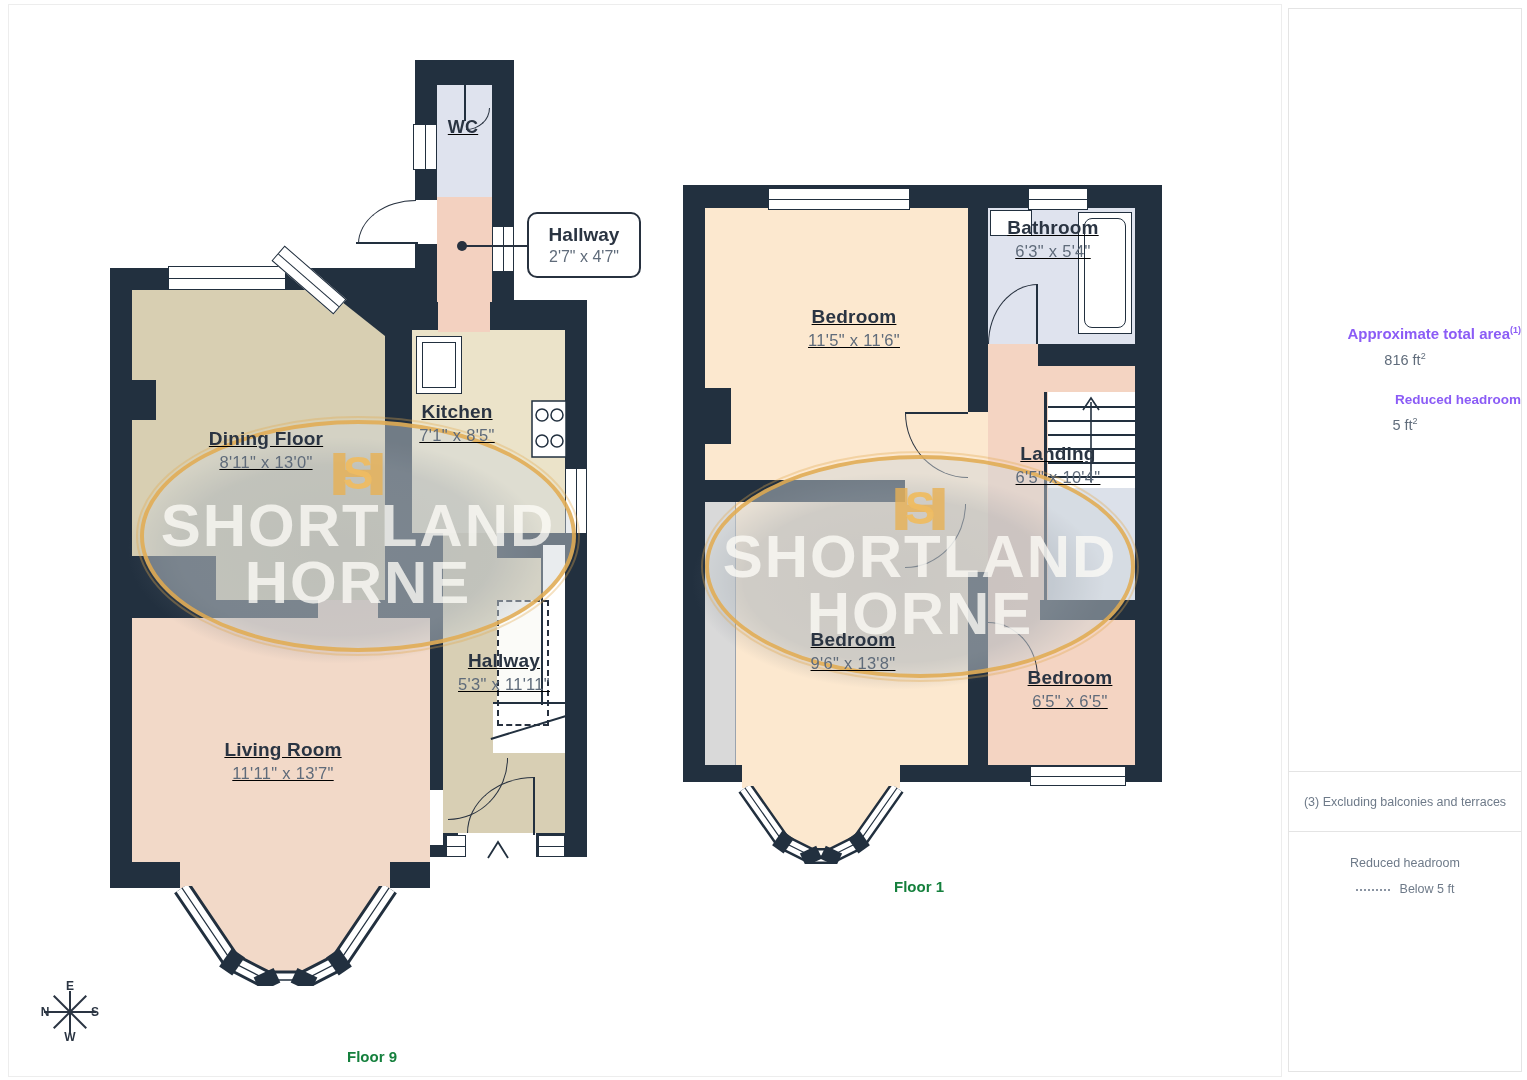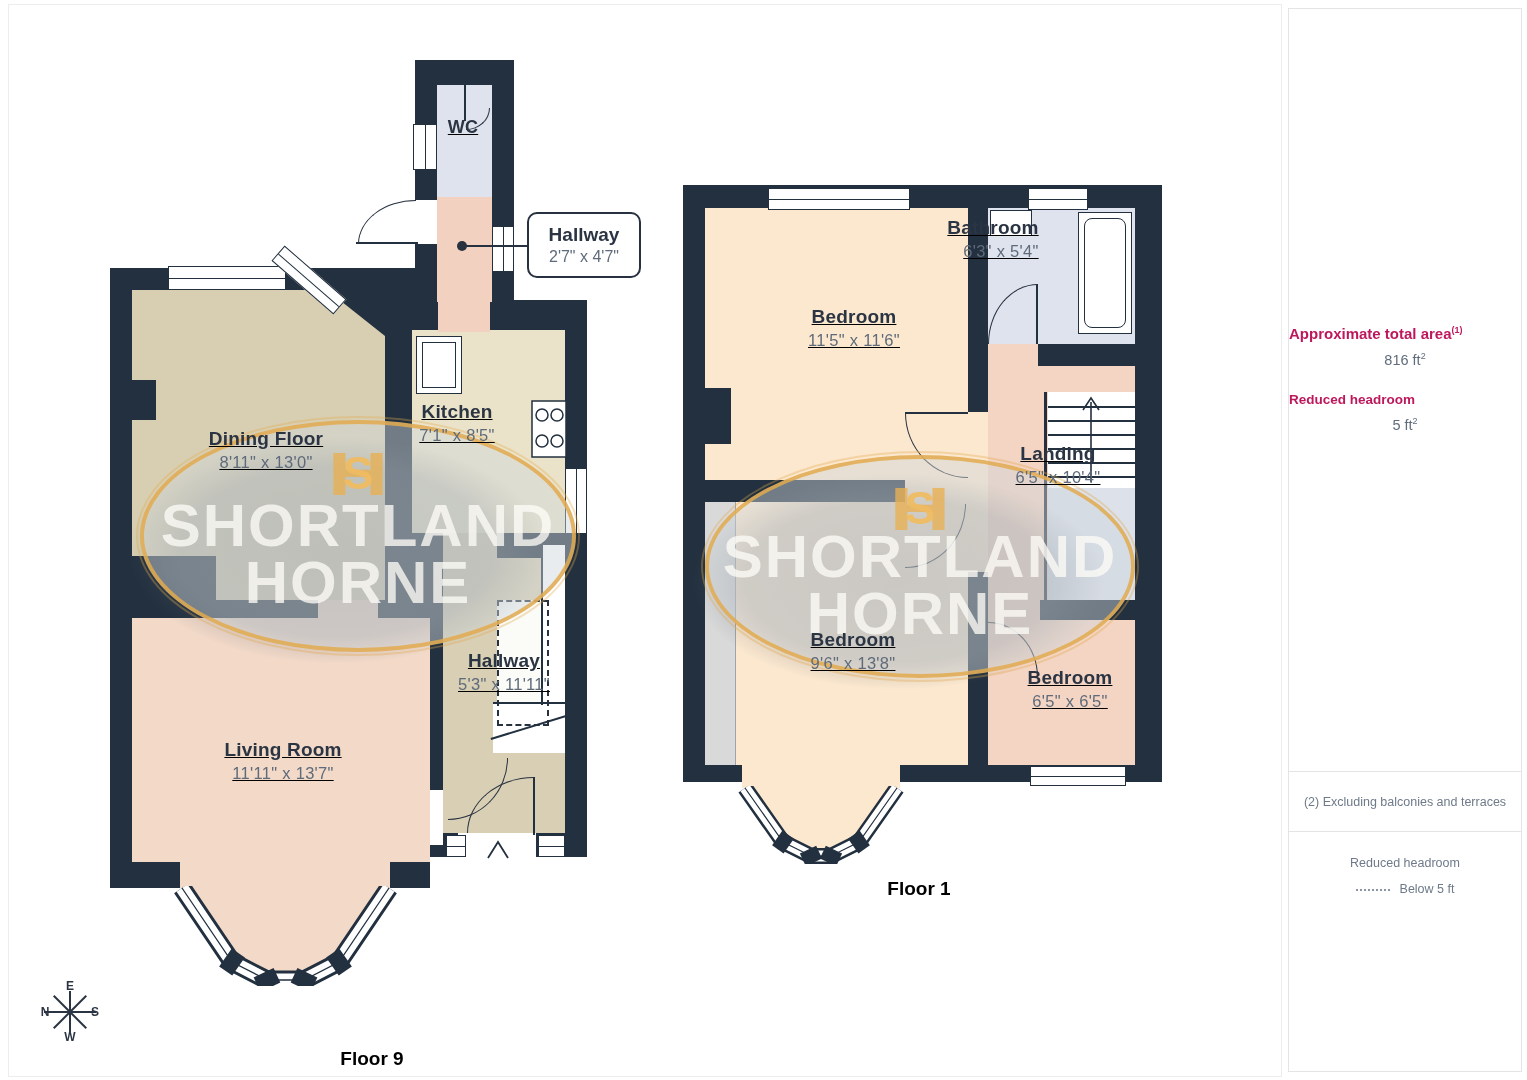--- a/index.html
+++ b/index.html
@@ -19,21 +19,21 @@
   .arc.tr{border-top-width:1.5px;border-right-width:1.5px;border-top-right-radius:100% 100%;}
   .arc.bl{border-bottom-width:1.5px;border-left-width:1.5px;border-bottom-left-radius:100% 100%;}
   .arc.br{border-bottom-width:1.5px;border-right-width:1.5px;border-bottom-right-radius:100% 100%;}
   .fixture{position:absolute;background:#fff;border:1.5px solid #22303f;box-sizing:border-box;z-index:30;}
   .fixture .inner{position:absolute;inset:5px;border:1px solid #22303f;}
   .dashedbox{position:absolute;border:2px dashed #27313f;background:rgba(255,255,255,.9);z-index:31;box-sizing:border-box;}
   .stairs{position:absolute;background:#fff;z-index:28;}
   .lbl{position:absolute;transform:translateX(-50%);text-align:center;white-space:nowrap;z-index:50;text-decoration:underline;}
   .lbl .nm{font-weight:700;font-size:19px;color:#2a3442;letter-spacing:.2px;}
   .lbl .dm{font-size:16.5px;color:#5f6b7a;margin-top:3px;letter-spacing:.3px;}
-  .floor-lbl{position:absolute;transform:translateX(-50%);font-weight:700;font-size:19px;color:#000000;z-index:50;}
+  .floor-lbl{position:absolute;transform:translateX(-50%);font-weight:700;font-size:15px;color:#15803d;z-index:50;}
   
   .callout{position:absolute;background:#fff;border:2px solid #27313f;border-radius:10px;z-index:60;
            display:flex;flex-direction:column;align-items:center;justify-content:center;}
   .callout .nm{font-weight:700;font-size:19px;color:#2a3442;}
   .callout .dm{font-size:16px;color:#5f6b7a;margin-top:2px;}
   .leader{position:absolute;background:#27313f;z-index:59;}
   .leader-dot{position:absolute;width:10px;height:10px;border-radius:50%;background:#27313f;z-index:59;}
   
   .wm{position:absolute;z-index:40;}
   .wm-shadow{position:absolute;left:-9%;top:-9%;width:120%;height:122%;border-radius:50%;
@@ -52,21 +52,21 @@
      font-size:46px;font-weight:800;color:rgba(238,188,98,.95);}
   
   .c-line{position:absolute;background:#2a3442;z-index:45;}
   .c-letter{position:absolute;transform:translate(-50%,-50%);font-size:12px;font-weight:700;color:#2a3442;z-index:45;}
   
   .main-border{position:absolute;border:1px solid #ededed;z-index:1;}
   .sidebar{position:absolute;left:1288px;top:8px;width:234px;height:1064px;background:#fff;
      border:1px solid #e4e4e4;box-sizing:border-box;z-index:70;}
   .sb-section{position:absolute;left:0;right:0;box-sizing:border-box;}
   .sb-divide{border-top:1px solid #e4e4e4;}
-  .sb-head{font-size:15px;font-weight:700;color:#be185d;text-align:left;}
+  .sb-head{font-size:15px;font-weight:700;color:#8b5cf6;text-align:right;}
   .sb-val{font-size:14.5px;color:#606c7b;text-align:center;margin-top:9px;}
   .sb-note{font-size:12.5px;color:#6e7a89;text-align:center;}
   .sb-para{font-size:12.5px;color:#6e7a89;text-align:center;line-height:1.6;}
   sup{font-size:9px;}
   .dotline{display:inline-block;width:34px;border-top:2px dotted #8a94a2;vertical-align:middle;margin-right:10px;}
   .brand{font-size:15px;color:#4d5866;text-align:center;letter-spacing:.5px;}
   .brand b{font-weight:800;}
 </style>
 </head>
 <body>
@@ -242,21 +242,21 @@
         <rect x="-7" y="-9" width="14" height="18" transform="translate(76,70) rotate(65)"></rect>
         <rect x="-7" y="-9" width="14" height="18" transform="translate(96,70) rotate(115)"></rect>
         <rect x="-7" y="-9" width="14" height="18" transform="translate(124,56) rotate(145)"></rect>
       </g>
     </svg>
 
     <div class="lbl" style="left:854px;top:306px;">
       <div class="nm">Bedroom</div>
       <div class="dm">11'5" x 11'6"</div>
     </div>
-    <div class="lbl" style="left:993px;top:217px;text-align:right;">
+    <div class="lbl" style="left:1053px;top:217px;">
       <div class="nm">Bathroom</div>
       <div class="dm">6'3" x 5'4"</div>
     </div>
     <div class="lbl" style="left:1058px;top:443px;">
       <div class="nm">Landing</div>
       <div class="dm">6'5" x 10'4"</div>
     </div>
     <div class="lbl" style="left:853px;top:629px;">
       <div class="nm">Bedroom</div>
       <div class="dm">9'6" x 13'8"</div>
@@ -308,21 +308,21 @@
   <div class="sidebar">
     <div class="sb-section" style="top:0;height:762px;">
       <div style="padding-top:316px;">
         <div class="sb-head"><span>Approximate total area</span><sup>(1)</sup></div>
         <div class="sb-val"><span>816 ft</span><sup>2</sup></div>
         <div class="sb-head" style="margin-top:24px;font-size:13.5px;">Reduced headroom</div>
         <div class="sb-val"><span>5 ft</span><sup>2</sup></div>
       </div>
     </div>
     <div class="sb-section sb-divide" style="top:762px;height:60px;display:flex;align-items:center;justify-content:center;">
-      <div class="sb-note">(2) Excluding balconies and terraces</div>
+      <div class="sb-note">(3) Excluding balconies and terraces</div>
     </div>
     <div class="sb-section sb-divide" style="top:822px;height:86px;">
       <div class="sb-note" style="margin-top:24px;">Reduced headroom</div>
       <div class="sb-note" style="margin-top:12px;">
         <span class="dotline"></span><span>Below 5 ft</span>
       </div>
     </div>
   </div>
 </div>
 

